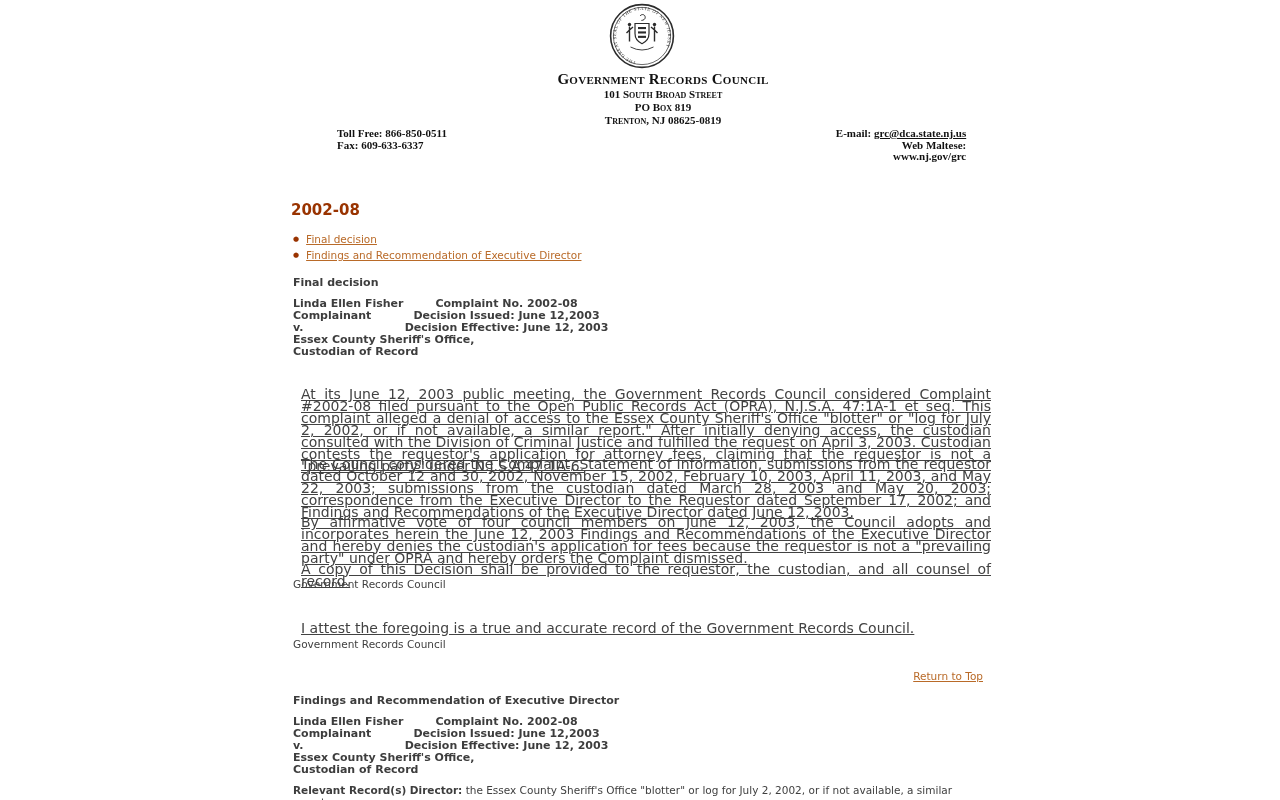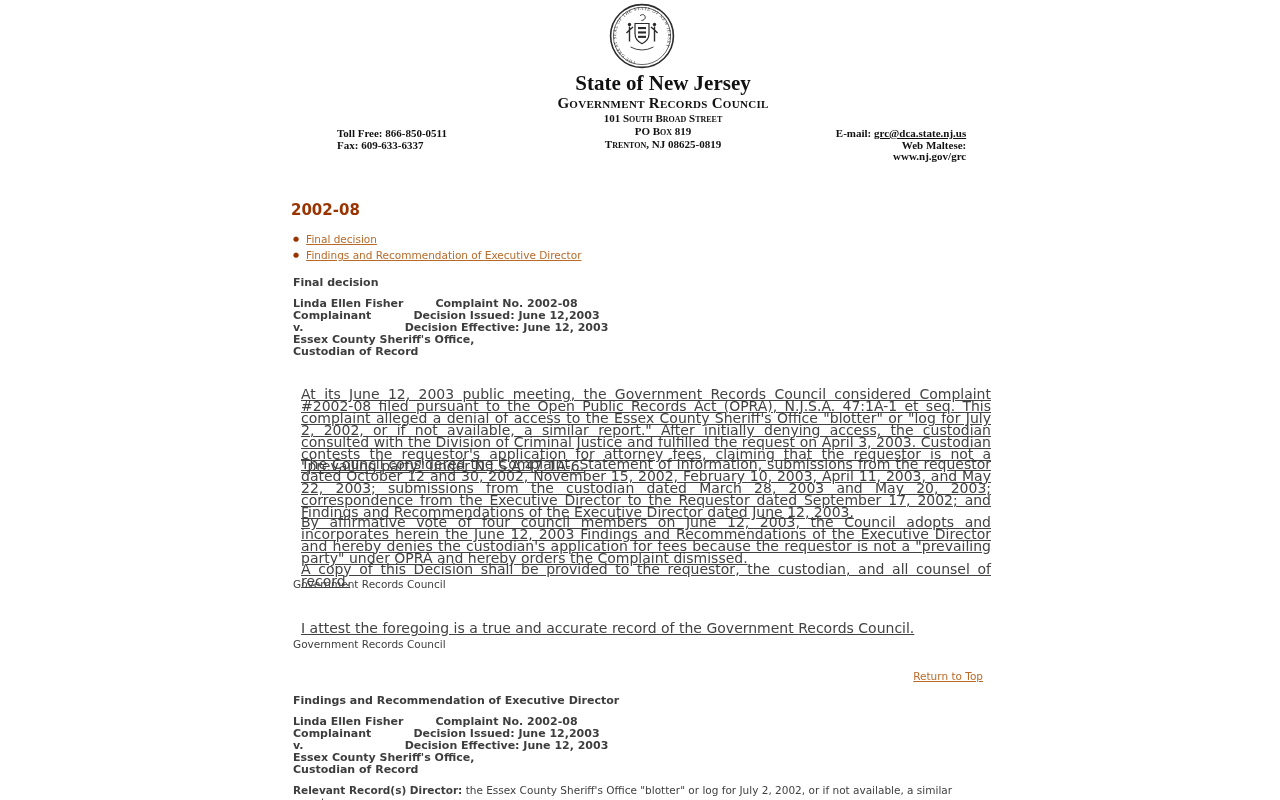--- a/index.html
+++ b/index.html
@@ -61,21 +61,20 @@
     <rect x="29" y="32.8" width="8" height="2.1" fill="#2b2b2b"></rect>
     <circle cx="20.5" cy="21.5" r="1.7" fill="#2b2b2b"></circle>
     <path d="M20.5 23.5 v15 M20.5 27 l3.5 -3 M20.5 27 l-3 3" fill="none" stroke="#2b2b2b" stroke-width="1.4"></path>
     <circle cx="45.5" cy="21.5" r="1.7" fill="#2b2b2b"></circle>
     <path d="M45.5 23.5 v15 M45.5 27 l-3.5 -3 M45.5 27 l3 3" fill="none" stroke="#2b2b2b" stroke-width="1.4"></path>
     <path d="M21.5 44 q11.5 6 23 0" fill="none" stroke="#2b2b2b" stroke-width="0.9"></path>
   </svg>
 </div>
 
 <div class="abs hdr-center letterhead-text">
-  <div class="state-name">State of New Jersey</div>
   <div class="agency">Government Records Council</div>
   <div class="addr-line">101 South Broad Street</div>
   <div class="addr-line">PO Box 819</div>
   <div class="addr-line">Trenton, NJ  08625-0819</div>
 </div>
 
 <div class="abs contact-left letterhead-text">
   <div>Toll Free: 866-850-0511</div>
   <div>Fax: 609-633-6337</div>
 </div>

